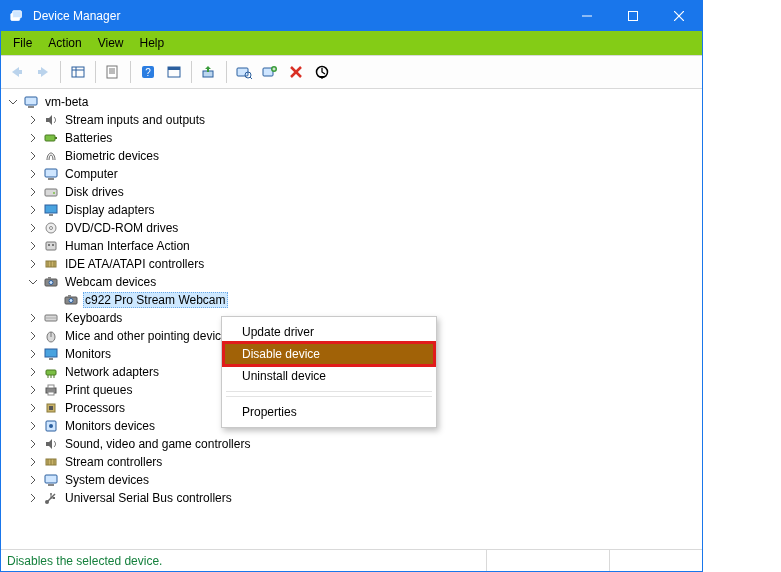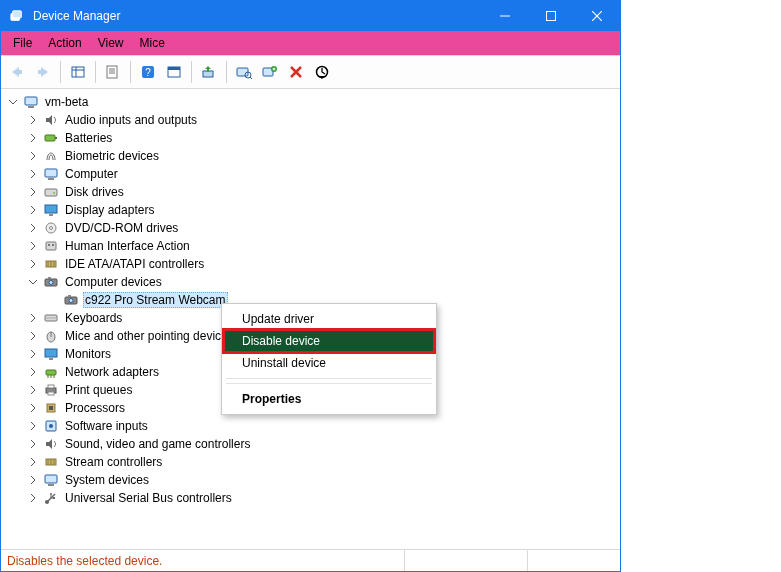--- a/index.html
+++ b/index.html
@@ -1,48 +1,48 @@
 <!DOCTYPE html>
 <html><head>
 <meta charset="utf-8">
 <style>
   html,body{margin:0;padding:0;font-family:"Segoe UI",Arial,sans-serif;font-size:12px;color:#000;background:#fff}
-  .window{width:621px;height:572px;display:flex;flex-direction:column;box-sizing:border-box;border:1px solid #1976eb;position:relative;background:#fff}
+  .window{width:703px;height:572px;display:flex;flex-direction:column;box-sizing:border-box;border:1px solid #1976eb;position:relative;background:#fff}
   
   .titlebar{height:30px;background:#1976eb;display:flex;align-items:center;color:#fff}
   .titlebar .app-ico{width:16px;height:16px;margin:0 8px;display:flex;align-items:center;justify-content:center}
   .titlebar .title{flex:0 0 auto;font-size:12px}
   .titlebar .spacer{flex:1}
   .tb-btn{width:46px;height:30px;display:flex;align-items:center;justify-content:center;color:#fff}
   
-  .menubar{height:20px;display:flex;align-items:center;padding:2px 4px;border-bottom:1px solid #d9d9d9;background:#ec4899}
+  .menubar{height:20px;display:flex;align-items:center;padding:2px 4px;border-bottom:1px solid #d9d9d9;background:#84cc16}
   .menubar .menu-item{padding:2px 8px}
   
   .toolbar{height:28px;display:flex;align-items:center;padding:2px 4px;gap:2px;border-bottom:1px solid #d9d9d9;background:#fdfdfd}
   .tbtn{width:24px;height:24px;display:flex;align-items:center;justify-content:center;border:1px solid transparent;border-radius:2px;box-sizing:border-box}
   .tbtn.disabled{opacity:.45}
   .tsep{width:1px;height:22px;background:#d0d0d0;margin:0 3px}
   
   .client{flex:1;overflow:auto;position:relative;background:#fff}
   .tree{padding:4px 13px 4px 4px}
   .row{display:flex;align-items:center;height:18px;white-space:nowrap}
   .tw{width:16px;height:16px;display:flex;align-items:center;justify-content:center;color:#555}
   .tw svg{display:block}
   .ico{width:16px;height:16px;margin:0 4px 0 2px;display:flex;align-items:center;justify-content:center}
   .lbl{padding:0 2px}
   .sel .lbl{background:#cde8ff;border:1px dotted #6aa9e9;padding:0 1px}
   .children{padding-left:20px}
   
   .ctx{position:absolute;background:#fff;border:1px solid #c9c9c9;box-shadow:2px 3px 6px rgba(0,0,0,.25);padding:4px 2px;min-width:210px;z-index:10}
   .ctx .ci{height:22px;display:flex;align-items:center;padding:0 18px;font-size:12px}
-  .ctx .ci.hl{background:#14532d;color:#fff;outline:3px solid #e11b1b;outline-offset:-1px}
+  .ctx .ci.hl{background:#a16207;color:#fff;outline:3px solid #e11b1b;outline-offset:-1px}
   .ctx .csep{height:1px;background:#e3e3e3;margin:4px 2px}
-  .ctx .ci.bold{font-weight:700}
+  .ctx .ci.bold{font-weight:400}
   
-  .status{height:21px;border-top:1px solid #d9d9d9;display:flex;align-items:center;font-size:12px;color:#c2410c}
+  .status{height:21px;border-top:1px solid #d9d9d9;display:flex;align-items:center;font-size:12px;color:#15803d}
   .status .cell{padding:0 6px;height:100%;display:flex;align-items:center}
   .status .cell.main{flex:1;border-right:1px solid #d9d9d9}
   .status .cell.mid{width:110px;border-right:1px solid #d9d9d9}
   .status .cell.last{width:80px}
 </style>
 </head>
 <body>
 
 <div class="window">
 
@@ -70,21 +70,21 @@
           <line x1="0" y1="0" x2="10" y2="10" stroke="#fff" stroke-width="1.2"></line>
           <line x1="10" y1="0" x2="0" y2="10" stroke="#fff" stroke-width="1.2"></line>
         </svg>
       </div>
   </div>
 
   <div class="menubar">
     <span class="menu-item">File</span>
     <span class="menu-item">Action</span>
     <span class="menu-item">View</span>
-    <span class="menu-item">Mice</span>
+    <span class="menu-item">Help</span>
   </div>
 
   <div class="toolbar">
     <div class="tbtn disabled">
         <svg width="16" height="14">
           <path d="M10 2 L3 7 L10 12 Z" fill="#6aa2d8"></path>
           <rect x="9" y="5" width="4" height="4" fill="#6aa2d8"></rect>
         </svg>
       </div>
     <div class="tbtn disabled">
@@ -185,21 +185,21 @@
               <svg width="10" height="10">
                 <path d="M3 1 L7 5 L3 9" fill="none" stroke="#555"></path>
               </svg>
             </span>
             <span class="ico">
               <svg width="14" height="14">
                 <path d="M2 5h3l3-3v10l-3-3H2z" fill="#666"></path>
                 <path d="M10 4c2 2 2 4 0 6" fill="none" stroke="#666"></path>
               </svg>
             </span>
-            <span class="lbl">Audio inputs and outputs</span>
+            <span class="lbl">Stream inputs and outputs</span>
           </div>
         <div class="row">
             <span class="tw">
               <svg width="10" height="10">
                 <path d="M3 1 L7 5 L3 9" fill="none" stroke="#555"></path>
               </svg>
             </span>
             <span class="ico">
               <svg width="14" height="14">
                 <rect x="1" y="4" width="10" height="6" rx="1" fill="#7bbf44" stroke="#4a7a22"></rect>
@@ -316,21 +316,21 @@
                 <path d="M1 3 L5 7 L9 3" fill="none" stroke="#555"></path>
               </svg>
             </span>
             <span class="ico">
               <svg width="14" height="14">
                 <rect x="1" y="4" width="12" height="7" rx="1" fill="#888" stroke="#555"></rect>
                 <circle cx="7" cy="7.5" r="2" fill="#cfe6ff" stroke="#2b5f9e"></circle>
                 <rect x="4" y="2" width="3" height="2" fill="#888"></rect>
               </svg>
             </span>
-            <span class="lbl">Computer devices</span>
+            <span class="lbl">Webcam devices</span>
           </div>
         <div class="children">
           <div class="row sel">
             <span class="tw"></span>
             <span class="ico">
                 <svg width="14" height="14">
                   <rect x="1" y="4" width="12" height="7" rx="1" fill="#888" stroke="#555"></rect>
                   <circle cx="7" cy="7.5" r="2" fill="#cfe6ff" stroke="#2b5f9e"></circle>
                   <rect x="4" y="2" width="3" height="2" fill="#888"></rect>
                 </svg>
@@ -432,21 +432,21 @@
               <svg width="10" height="10">
                 <path d="M3 1 L7 5 L3 9" fill="none" stroke="#555"></path>
               </svg>
             </span>
             <span class="ico">
               <svg width="14" height="14">
                 <rect x="2" y="2" width="10" height="10" rx="1" fill="#cfe6ff" stroke="#2b5f9e"></rect>
                 <circle cx="7" cy="7" r="2" fill="#2b5f9e"></circle>
               </svg>
             </span>
-            <span class="lbl">Software inputs</span>
+            <span class="lbl">Monitors devices</span>
           </div>
         <div class="row">
             <span class="tw">
               <svg width="10" height="10">
                 <path d="M3 1 L7 5 L3 9" fill="none" stroke="#555"></path>
               </svg>
             </span>
             <span class="ico">
               <svg width="14" height="14">
                 <path d="M2 5h3l3-3v10l-3-3H2z" fill="#666"></path>
@@ -498,21 +498,21 @@
                 <path d="M7 7 L10 7 M7 7 L7 4" stroke="#666"></path>
                 <rect x="9" y="6" width="2" height="2" fill="#666"></rect>
                 <circle cx="7" cy="3" r="1" fill="#666"></circle>
               </svg>
             </span>
             <span class="lbl">Universal Serial Bus controllers</span>
           </div>
       </div>
     </div>
 
-    <div class="ctx" style="left:220px;top:214px">
+    <div class="ctx" style="left:220px;top:227px">
       <div class="ci">Update driver</div>
       <div class="ci hl">Disable device</div>
       <div class="ci">Uninstall device</div>
       <div class="csep"></div>
       <div class="csep"></div>
       <div class="ci bold">Properties</div>
     </div>
   </div>
 
   <div class="status">

